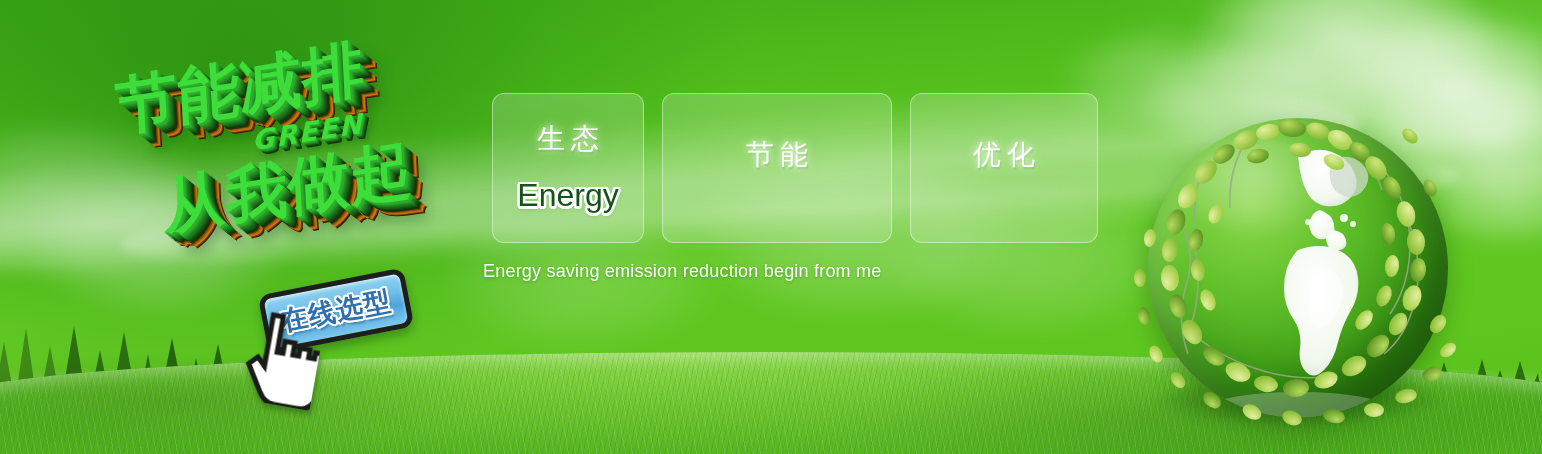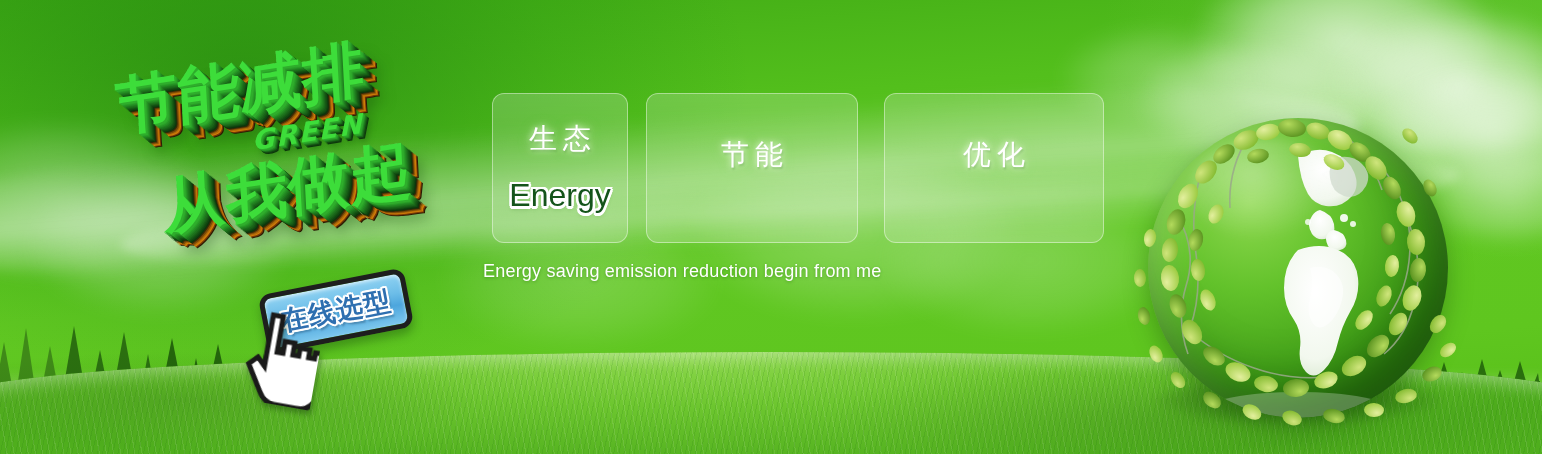--- a/index.html
+++ b/index.html
@@ -227,23 +227,23 @@
     height: 150px;
     border-radius: 12px;
     background: linear-gradient(180deg, rgba(255,255,255,0.20) 0%, rgba(255,255,255,0.12) 50%, rgba(255,255,255,0.18) 100%);
     border: 1px solid rgba(255,255,255,0.42);
     box-sizing: border-box;
     display: flex;
     flex-direction: column;
     align-items: center;
     justify-content: center;
   }
-  .card-1 { width: 136px; text-align: right; }
-  .card-2 { width: 212px; }
-  .card-3 { width: 220px; margin-left: 8px; }
+  .card-1 { width: 152px; text-align: right; }
+  .card-2 { width: 230px; }
+  .card-3 { width: 188px; }
 
   .card-cn {
     font-family: "DejaVu Sans", sans-serif;
     font-size: 28px;
     font-weight: normal;
     color: #ffffff;
     letter-spacing: 6px;
     text-indent: 6px;
     line-height: 1;
     margin-bottom: 26px;

